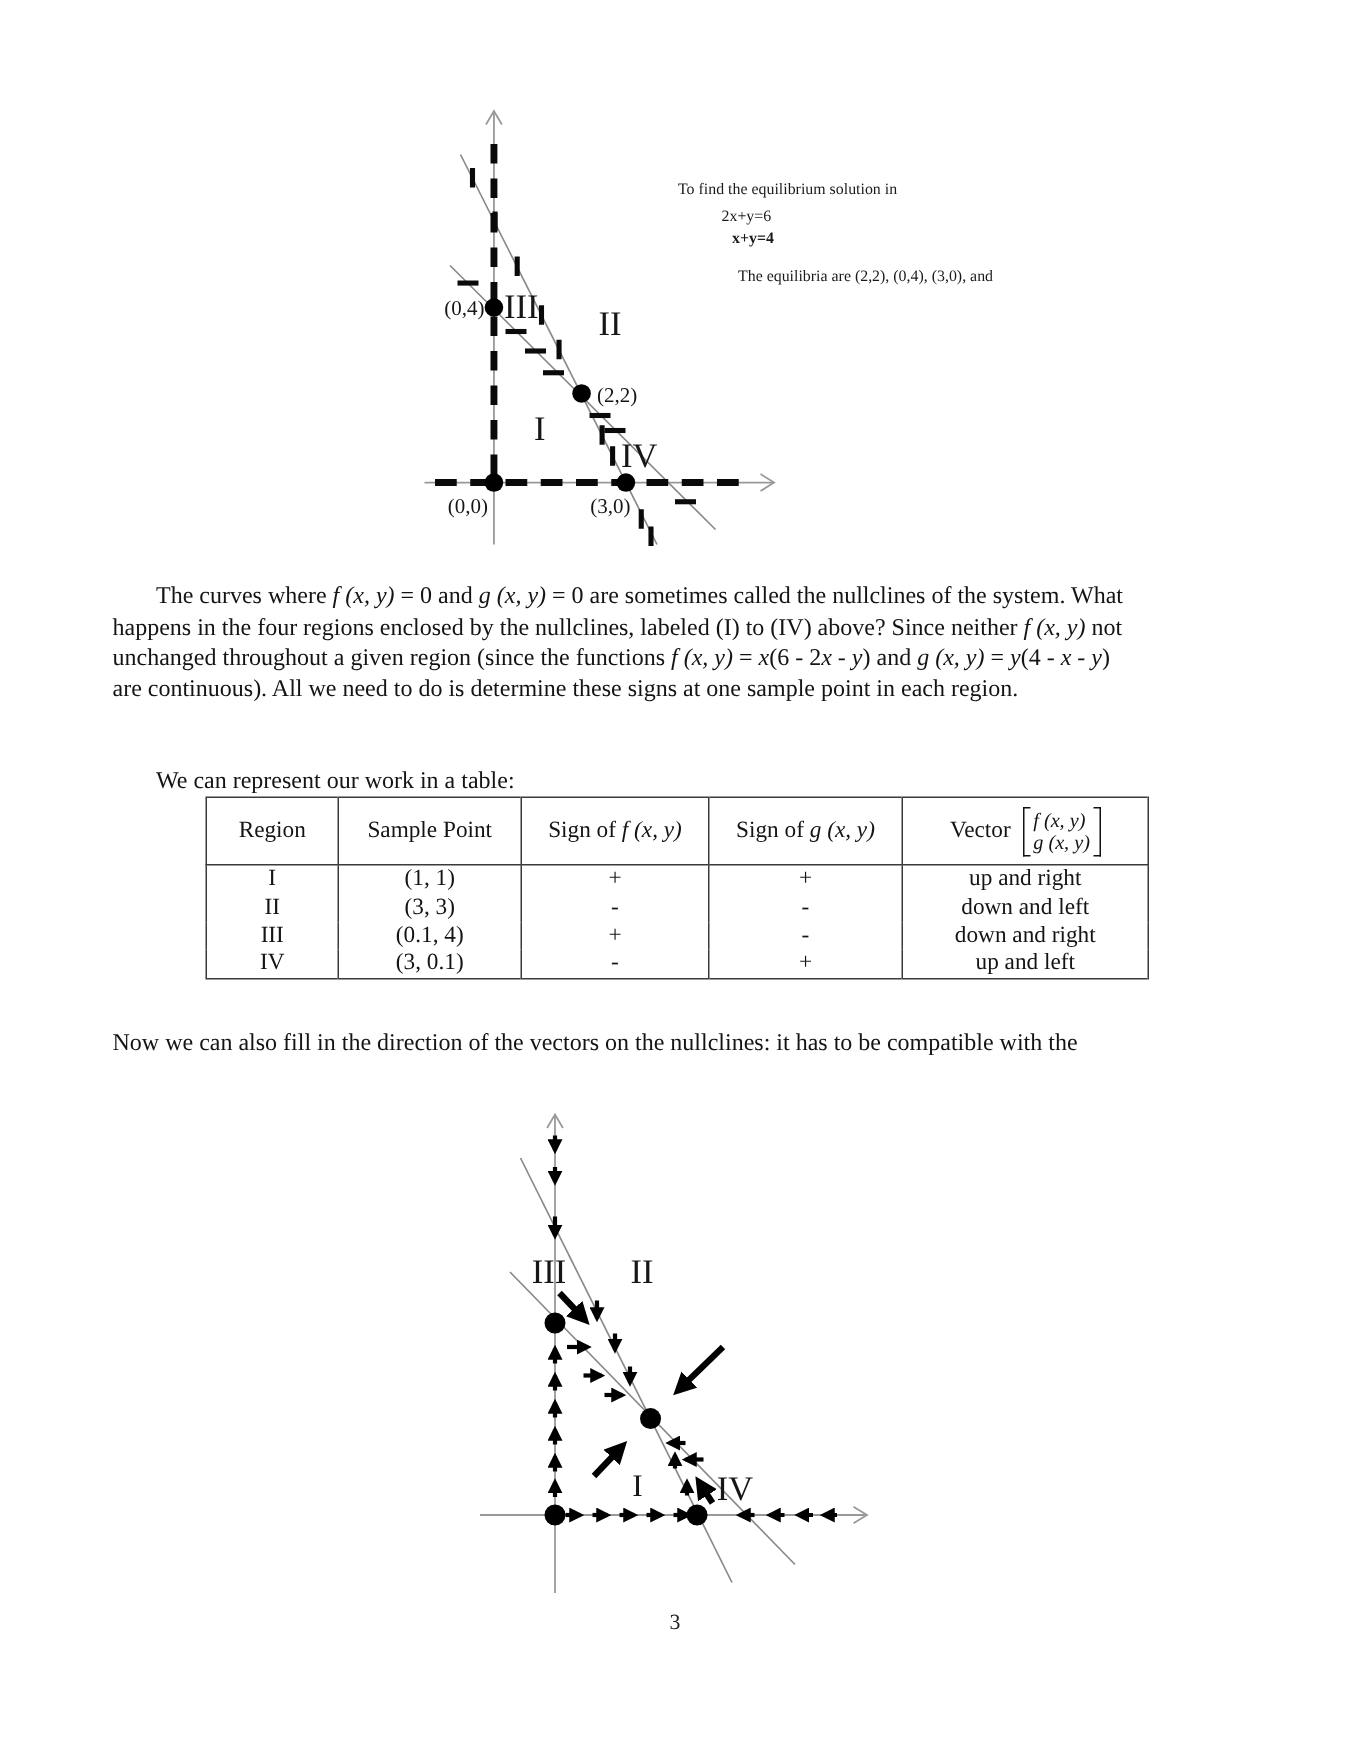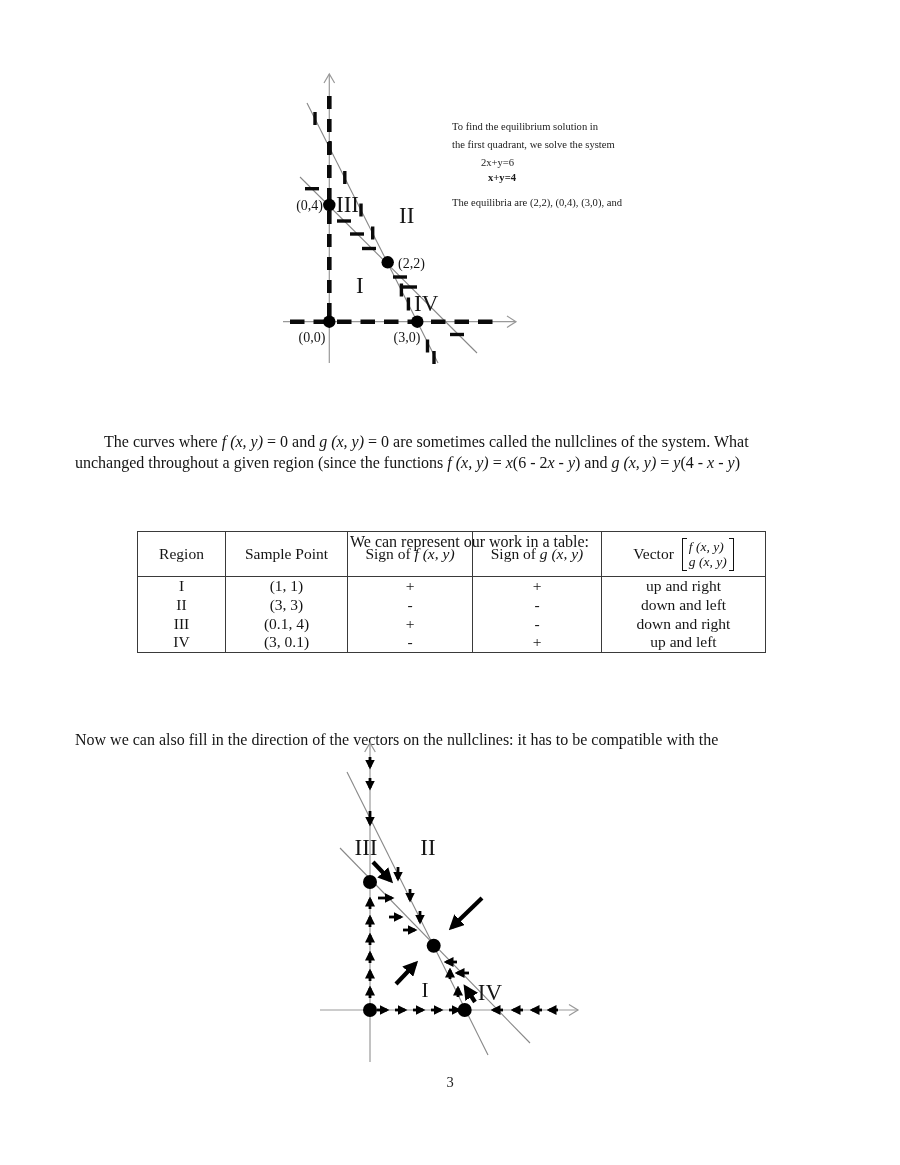--- a/index.html
+++ b/index.html
@@ -1,39 +1,39 @@
 <!DOCTYPE html>
 <html><head>
 <meta charset="utf-8">
 <style>
   * { margin:0; padding:0; box-sizing:border-box; }
   html,body { background:#ffffff; }
   body {
     width:900px; height:1165px; position:relative; overflow:hidden;
     font-family:"Liberation Serif", serif; color:#111;
   }
-  .abs { position:absolute;margin-top:44px; }
+  .abs { position:absolute; }
   
   .bodytext { font-size:16px; line-height:20.6px; color:#141414; }
   .indent { padding-left:29px; }
   .seg-i { font-style:italic; }
   .seg-r { font-style:normal; }
   
   .figure { position:absolute; }
   .figure svg { position:absolute; left:0; top:0; }
   .fig-label { font-family:"Liberation Serif", serif; fill:#161616; }
   
   .annot { position:absolute; left:172px; top:58px; width:260px;
            font-size:10.6px; line-height:18px; color:#1a1a1a; }
   .annot-line { white-space:nowrap; }
   .sys { display:flex; align-items:flex-start; margin:1px 0 2px 24px; width:max-content; }
   .sysbar { width:1px; background:#222; }
   .syslines { padding:0 4px; font-size:10.6px; line-height:15px; }
   .sysline2 { padding-left:7px;font-weight:bold; }
-  .annot-eqline { margin-top:9px; white-space:nowrap; }
+  .annot-eqline { margin-top:9px; white-space:nowrap;margin-left:40px; }
   
   .nulltable { position:absolute; left:137px; top:531px; border-collapse:collapse;
                font-size:15.5px; color:#141414; table-layout:fixed; }
   .nulltable th, .nulltable td { border-left:1.4px solid #3a3a3a; border-right:1.4px solid #3a3a3a;
                text-align:center; font-weight:normal; padding:0; }
   .nulltable thead th { border-bottom:1.8px solid #3a3a3a; height:45px; vertical-align:middle; }
   .nulltable { border:1.8px solid #3a3a3a; }
   .nulltable tbody td { height:18.8px; line-height:18.8px; vertical-align:middle; }
   .col-region{width:88px;} .col-sample{width:122px;} .col-signf{width:125px;}
   .col-signg{width:129px;} .col-vector{width:164px;}
@@ -103,39 +103,40 @@
     <text class="fig-label" x="119" y="163" font-size="23">II</text>
     <text class="fig-label" x="118" y="208" font-size="14">(2,2)</text>
     <text class="fig-label" x="76" y="233" font-size="23">I</text>
     <text class="fig-label" x="134" y="251" font-size="23">IV</text>
     <text class="fig-label" x="32" y="282" font-size="14" text-anchor="middle">(0,0)</text>
     <text class="fig-label" x="127" y="282" font-size="14" text-anchor="middle">(3,0)</text>
   </svg>
 
   <div class="annot">
     <div class="annot-line">To find the equilibrium solution in</div>
-    <div class="annot-line">the first quadrant, we solve the system</div>
     <div class="sys">
       <div class="sysbar"></div>
       <div class="syslines">
         <div>2x+y=6</div>
         <div class="sysline2">x+y=4</div>
       </div>
       <div class="sysbar"></div>
     </div>
     <div class="annot-eqline">The equilibria are (2,2), (0,4), (3,0), and</div>
   </div>
 </div>
 
 <div class="abs bodytext" style="left:75px; top:388px; width:760px;">
   <div class="indent"><span class="seg-r">The curves where </span><span class="seg-i">f (x, y)</span><span class="seg-r"> = 0 and </span><span class="seg-i">g (x, y)</span><span class="seg-r"> = 0 are sometimes called the nullclines of the system. What</span></div>
+  <div><span class="seg-r">happens in the four regions enclosed by the nullclines, labeled (I) to (IV) above? Since neither </span><span class="seg-i">f (x, y)</span><span class="seg-r"> not</span></div>
   <div><span class="seg-r">unchanged throughout a given region (since the functions </span><span class="seg-i">f (x, y)</span><span class="seg-r"> = </span><span class="seg-i">x</span><span class="seg-r">(6 - 2</span><span class="seg-i">x</span><span class="seg-r"> - </span><span class="seg-i">y</span><span class="seg-r">) and </span><span class="seg-i">g (x, y)</span><span class="seg-r"> = </span><span class="seg-i">y</span><span class="seg-r">(4 - </span><span class="seg-i">x</span><span class="seg-r"> - </span><span class="seg-i">y</span><span class="seg-r">)</span></div>
-</div>
-
-<div class="abs bodytext indent" style="left:75px; top:488px; width:760px;text-align:center;">We can represent our work in a table:</div>
+  <div><span class="seg-r">are continuous). All we need to do is determine these signs at one sample point in each region.</span></div>
+</div>
+
+<div class="abs bodytext indent" style="left:75px; top:511px; width:760px;">We can represent our work in a table:</div>
 
 <table class="nulltable">
   <colgroup>
     <col class="col-region">
       <col class="col-sample">
       <col class="col-signf">
       <col class="col-signg">
       <col class="col-vector">
   </colgroup>
   <thead>

